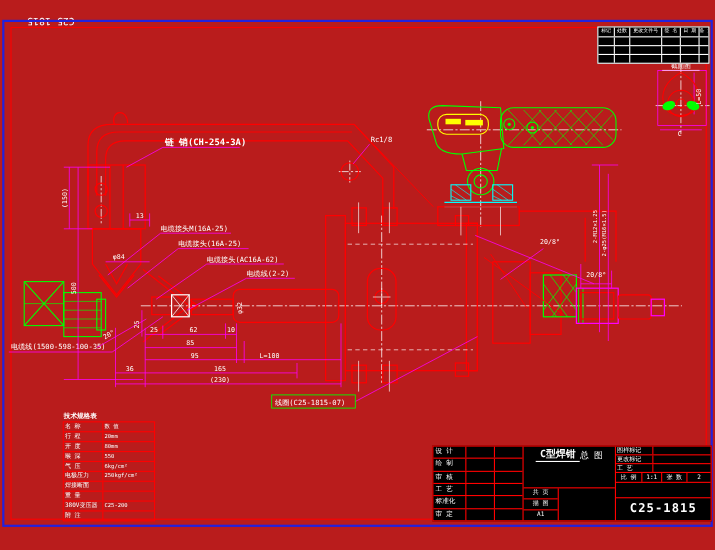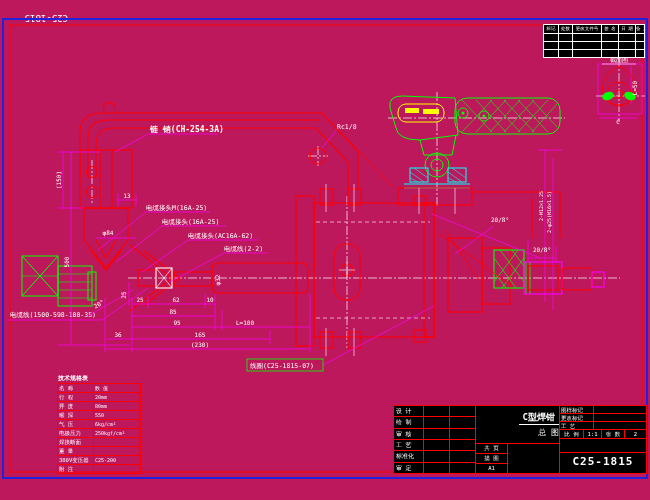--- a/index.html
+++ b/index.html
@@ -1,16 +1,16 @@
 <!DOCTYPE html>
 <html><head>
 <meta charset="utf-8">
 <style>
   html,body{margin:0;padding:0;background:#111;}
-  #canvas{position:relative;width:650px;height:500px;background:#be185d;overflow:hidden;
+  #canvas{position:relative;width:650px;height:500px;background:#b91c1c;overflow:hidden;
           font-family:"DejaVu Sans Mono",monospace;}
   svg{position:absolute;left:0;top:0;}
   svg text{font-family:"DejaVu Sans Mono",monospace;fill:#fff;}
   .rot-code{position:absolute;left:12px;top:10px;width:56px;height:13px;color:#fff;
             font-size:9px;letter-spacing:0px;transform:rotate(180deg);text-align:left;}
   
   .spec-title{position:absolute;left:58px;top:374px;color:#fff;font-size:6px;font-weight:bold;}
   .spec{position:absolute;left:57px;top:383px;width:82px;border:1px solid #f00;
         display:flex;flex-direction:column;}
   .spec .row{display:flex;height:8px;border-top:1px solid #f00;}
@@ -35,22 +35,22 @@
       display:flex;color:#fff;background:#000;}
   .tb *{box-sizing:border-box;}
   .tb .sign{width:82px;display:flex;flex-direction:column;border-right:1px solid #f00;}
   .tb .sign .srow{flex:1;display:flex;border-top:1px solid #f00;}
   .tb .sign .srow:first-child{border-top:none;}
   .tb .sign .sc1{width:30px;border-right:1px solid #f00;font-size:6px;line-height:10px;
                  padding-left:2px;overflow:hidden;white-space:nowrap;}
   .tb .sign .sc2{width:26px;border-right:1px solid #f00;}
   .tb .sign .sc3{flex:1;}
   .tb .mid{width:84px;display:flex;flex-direction:column;border-right:1px solid #f00;}
-  .tb .titlebox{height:38px;border-bottom:1px solid #f00;display:flex;flex-direction:column;
-                align-items:flex-end;justify-content:center;}
+  .tb .titlebox{height:38px;border-bottom:1px solid #f00;display:flex;flex-direction:row;
+                align-items:flex-start;justify-content:center;}
   .tb .prod{font-size:9px;font-weight:bold;border-bottom:1px solid #fff;padding:0 4px;}
   .tb .dname{font-size:8px;font-weight:normal;margin-top:2px;}
   .tb .midbot{flex:1;display:flex;}
   .tb .midbot .mcol{width:32px;border-right:1px solid #f00;display:flex;flex-direction:column;}
   .tb .midbot .mcell{flex:1;border-top:1px solid #f00;font-size:5.5px;line-height:9px;
                      text-align:center;overflow:hidden;white-space:nowrap;}
   .tb .midbot .mcell:first-child{border-top:none;}
   .tb .midbot .mempty{flex:1;}
   .tb .right{flex:1;display:flex;flex-direction:column;}
   .tb .rrow1{height:8px;display:flex;border-bottom:1px solid #f00;}

